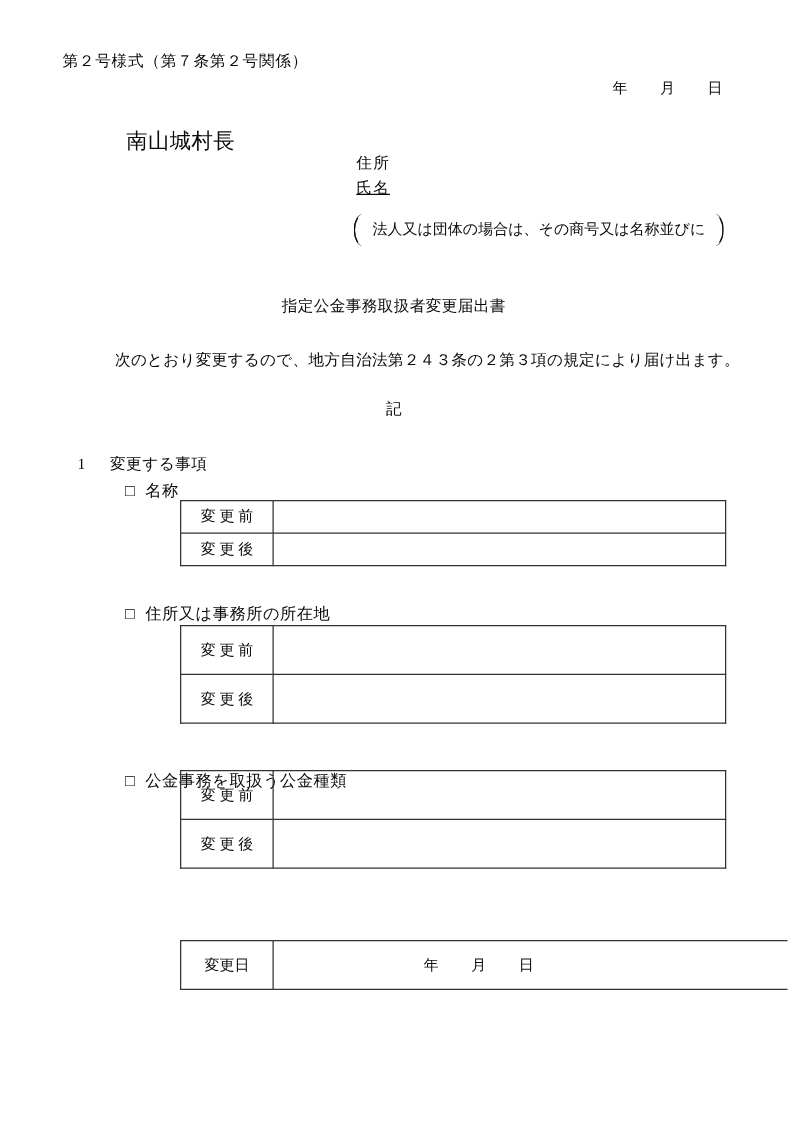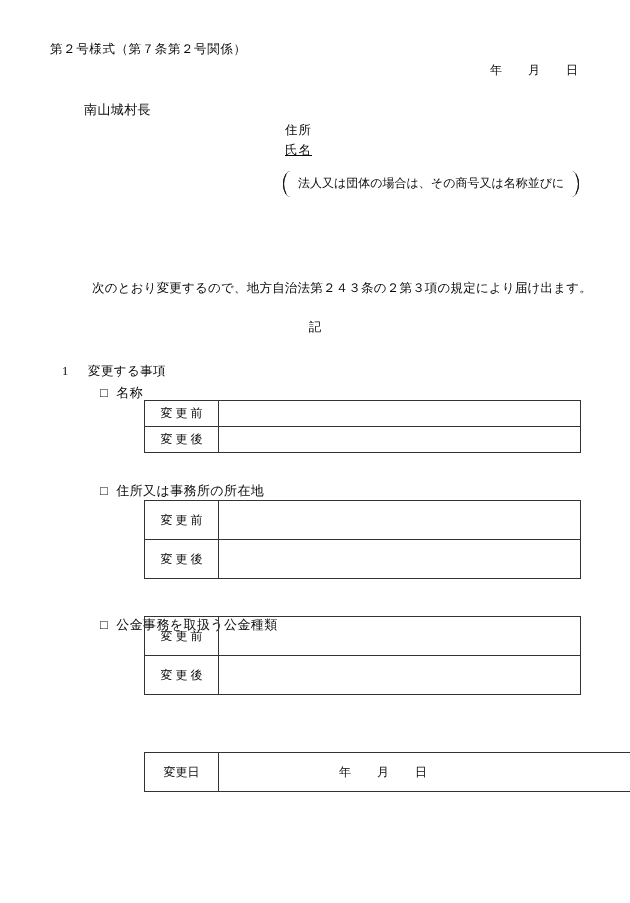--- a/index.html
+++ b/index.html
@@ -34,23 +34,23 @@
   }
 
   .date-line {
     left: 490px;
     top: 62px;
     font-size: 12px;
   }
   .date-line .sp { display: inline-block; width: 26px; }
 
   .addressee {
-    left: 84px;
+    left: 101px;
     top: 101px;
-    font-size: 13px;
+    font-size: 17px;
     letter-spacing: 0.4px;
     font-family: Liberation Mono, monospace;
   }
 
   .addr-label {
     left: 285px;
     top: 122px;
     font-size: 12.5px;
     letter-spacing: 1px;
   }
@@ -186,20 +186,21 @@
   <div class="abs name-label">氏名</div>
 
   <div class="note">
     <span class="brk brk-l"></span>
     <div class="note-body">
       <div>法人又は団体の場合は、その商号又は名称並びに</div>
     </div>
     <span class="brk brk-r"></span>
   </div>
 
+  <div class="abs doc-title">指定公金事務取扱者変更届出書</div>
 
   <div class="abs lead">次のとおり変更するので、地方自治法第２４３条の２第３項の規定により届け出ます。</div>
 
   <div class="abs ki">記</div>
 
   <div class="abs sec-head" style="left:62px; top:363px;">
     <span class="sec-num">1</span><span>変更する事項</span>
   </div>
 
   <div class="abs chk" style="left:100px; top:384px;">

